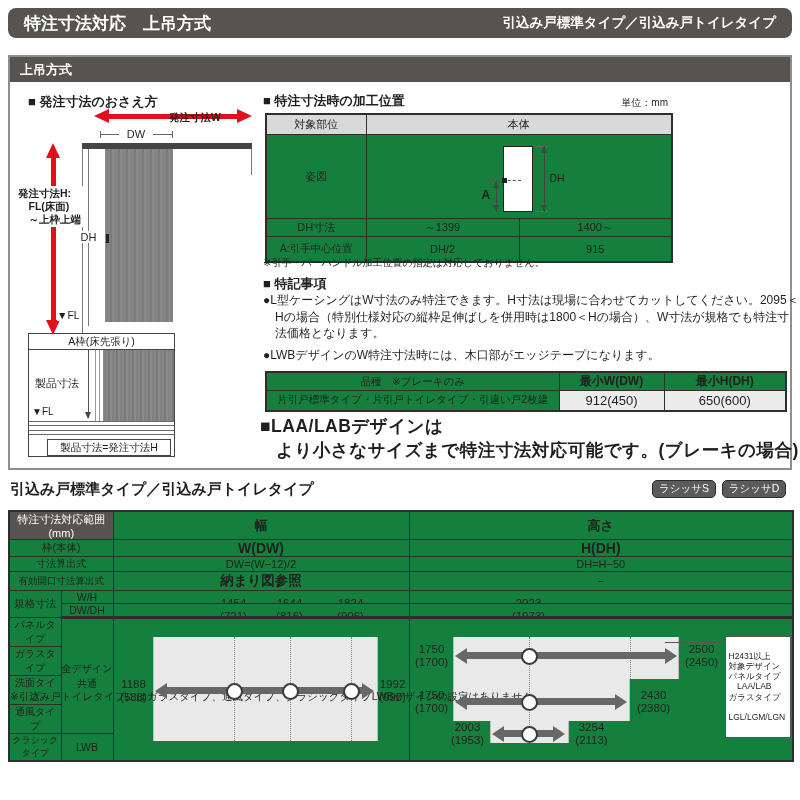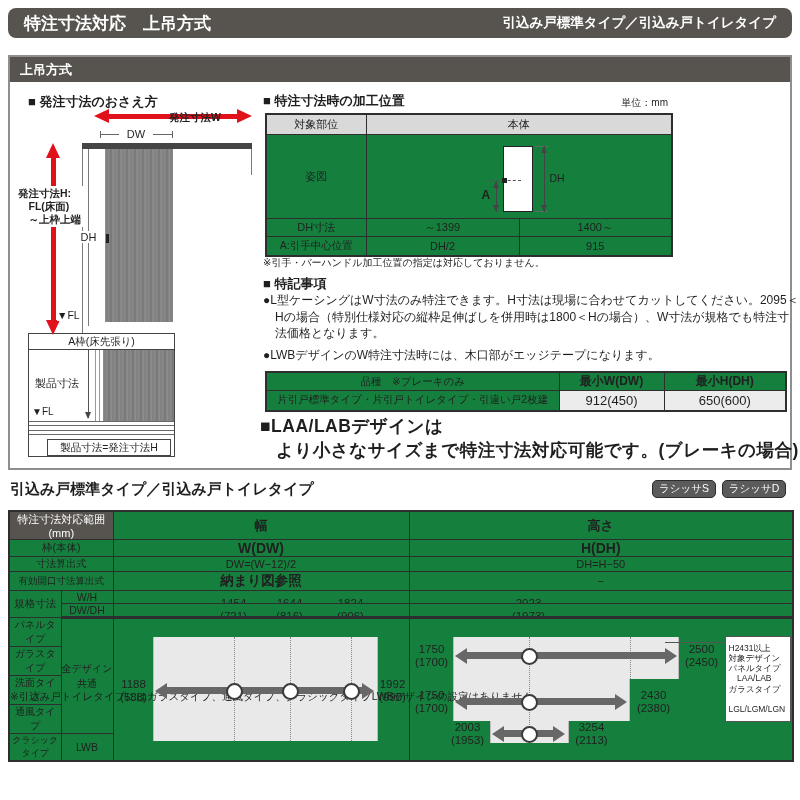--- a/index.html
+++ b/index.html
@@ -58,21 +58,21 @@
   
   .garrow{position:absolute;display:flex;align-items:center;height:16px;z-index:2}
   .garrow .hd-l{width:0;height:0;border-top:8px solid transparent;border-bottom:8px solid transparent;border-right:12px solid var(--agray)}
   .garrow .shaft{flex:1;height:7px;background:var(--agray)}
   .garrow .hd-r{width:0;height:0;border-top:8px solid transparent;border-bottom:8px solid transparent;border-left:12px solid var(--agray)}
   .circle{position:absolute;width:13px;height:13px;border:2px solid #3a3a3a;border-radius:50%;background:#fff;z-index:3}
   .gray-rect{position:absolute;background:var(--cgray);border-left:1px solid #bdbdbd;border-right:1px solid #bdbdbd;z-index:0}
   .dot-v{position:absolute;width:0;border-left:1px dotted #868686;z-index:1}
   .chart-label{position:absolute;font-size:11.5px;line-height:13px;text-align:center;white-space:pre-line;z-index:4}
   .callout{position:absolute;border:1px solid #555;background:#fff;font-size:8.5px;
-           line-height:10.3px;padding:6px 3px;white-space:pre-line;z-index:4;text-align:left}
+           line-height:10.3px;padding:14px 3px;white-space:pre-line;z-index:4;text-align:left}
   .tri-u{position:absolute;width:0;height:0;border-left:3.5px solid transparent;border-right:3.5px solid transparent;border-bottom:7px solid #444}
   .tri-d{position:absolute;width:0;height:0;border-left:3.5px solid transparent;border-right:3.5px solid transparent;border-top:7px solid #444}
   .note{font-size:10.5px}
   .bullet{font-size:12px;line-height:16.5px;padding-left:12px;text-indent:-12px}
   .pill{position:absolute;width:64px;height:18px;background:#5b5b5b;border:1.5px solid #2c2c2c;
         border-radius:5px;color:#fff;font-size:10.5px;line-height:15px;text-align:center;box-sizing:border-box;cursor:pointer}
   .laa{font-size:17.5px;font-weight:bold;letter-spacing:0.5px}
   .aframe{position:absolute;border:1.5px solid #444;box-sizing:border-box;background:#fff}
   .floorstripes{position:absolute;background:repeating-linear-gradient(180deg,#6a6a6a 0 1px,#fff 1px 4.5px)}
 </style>
@@ -167,21 +167,21 @@
       <div class="tri-u" style="left:126px;top:46px"></div>
       <div class="tri-d" style="left:126px;top:70px"></div>
       <div class="abs b" style="left:115px;top:53px;font-size:12px">A</div>
     </td>
   </tr>
   <tr style="height:18px">
     <td>DH寸法</td>
     <td>～1399</td>
     <td>1400～</td>
   </tr>
-  <tr style="height:20px">
+  <tr style="height:26px">
     <td style="font-size:10.5px">A:引手中心位置</td>
     <td>DH/2</td>
     <td>915</td>
   </tr>
 </tbody>
   </table>
 <div class="abs note" style="left:263px;top:256px;font-size:10px">※引手・バーハンドル加工位置の指定は対応しておりません。</div>
 
 <div class="abs sec-title" style="left:263px;top:275px">■ 特記事項</div>
 <div class="abs bullet" style="left:263px;top:292px;width:526px">●L型ケーシングはW寸法のみ特注できます。H寸法は現場に合わせてカットしてください。2095＜Hの場合（特別仕様対応の縦枠足伸ばしを併用時は1800＜Hの場合）、W寸法が規格でも特注寸法価格となります。</div>

